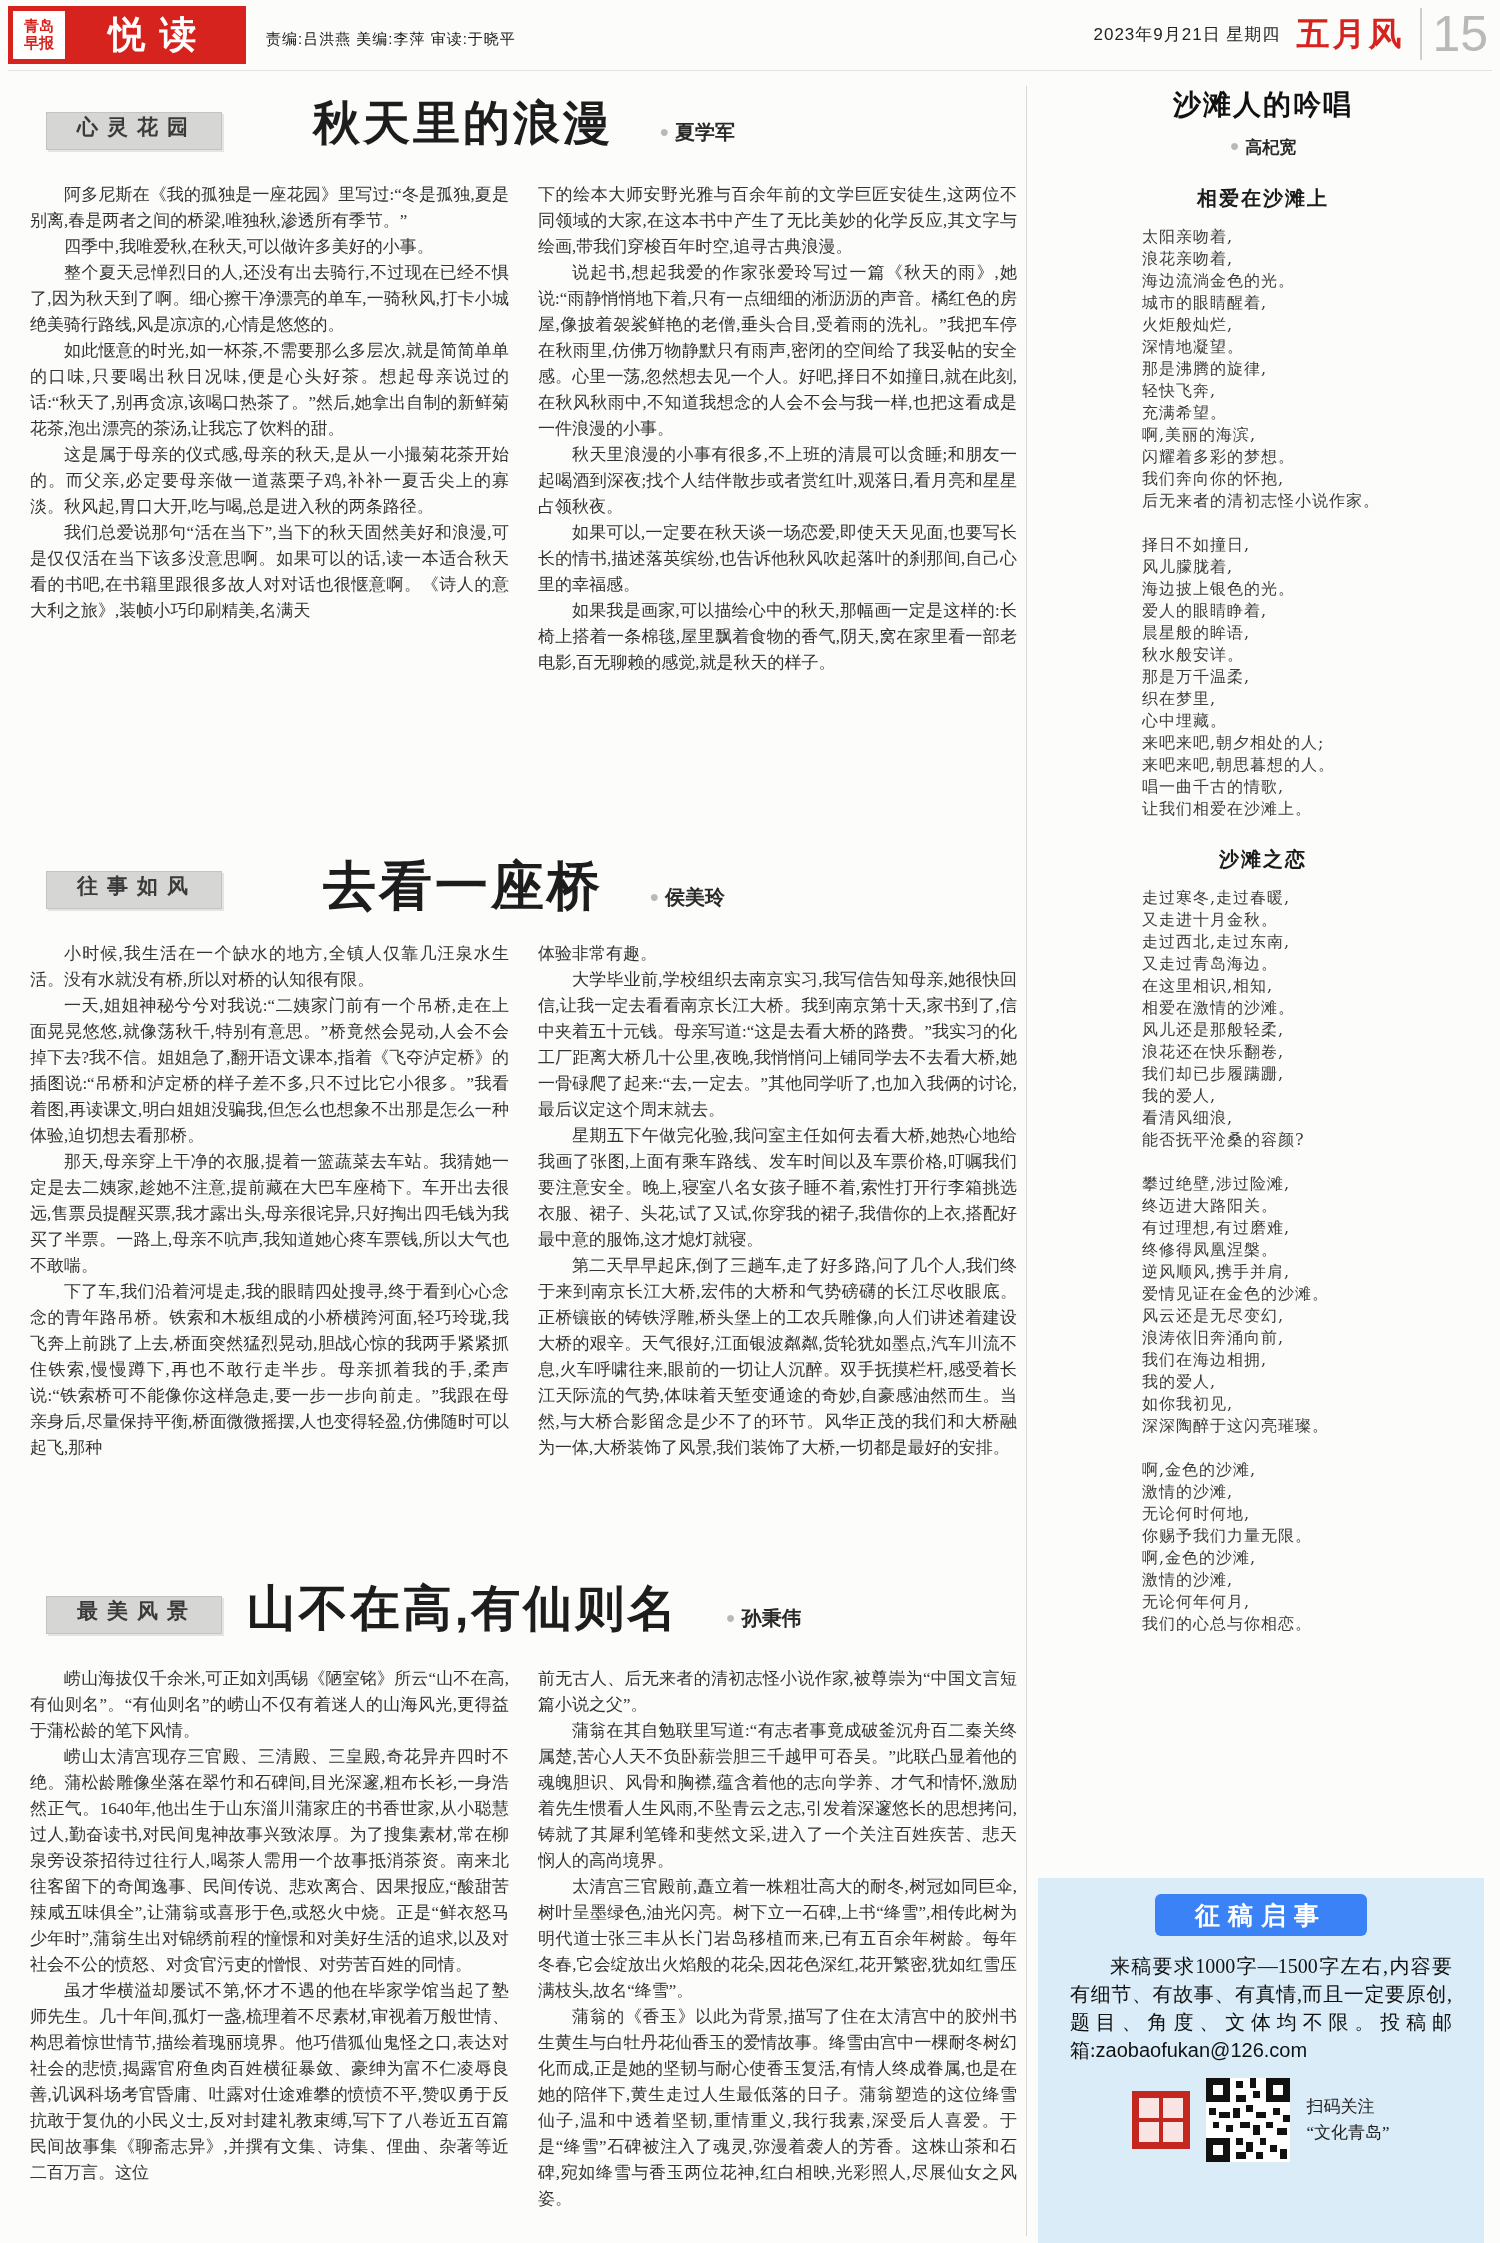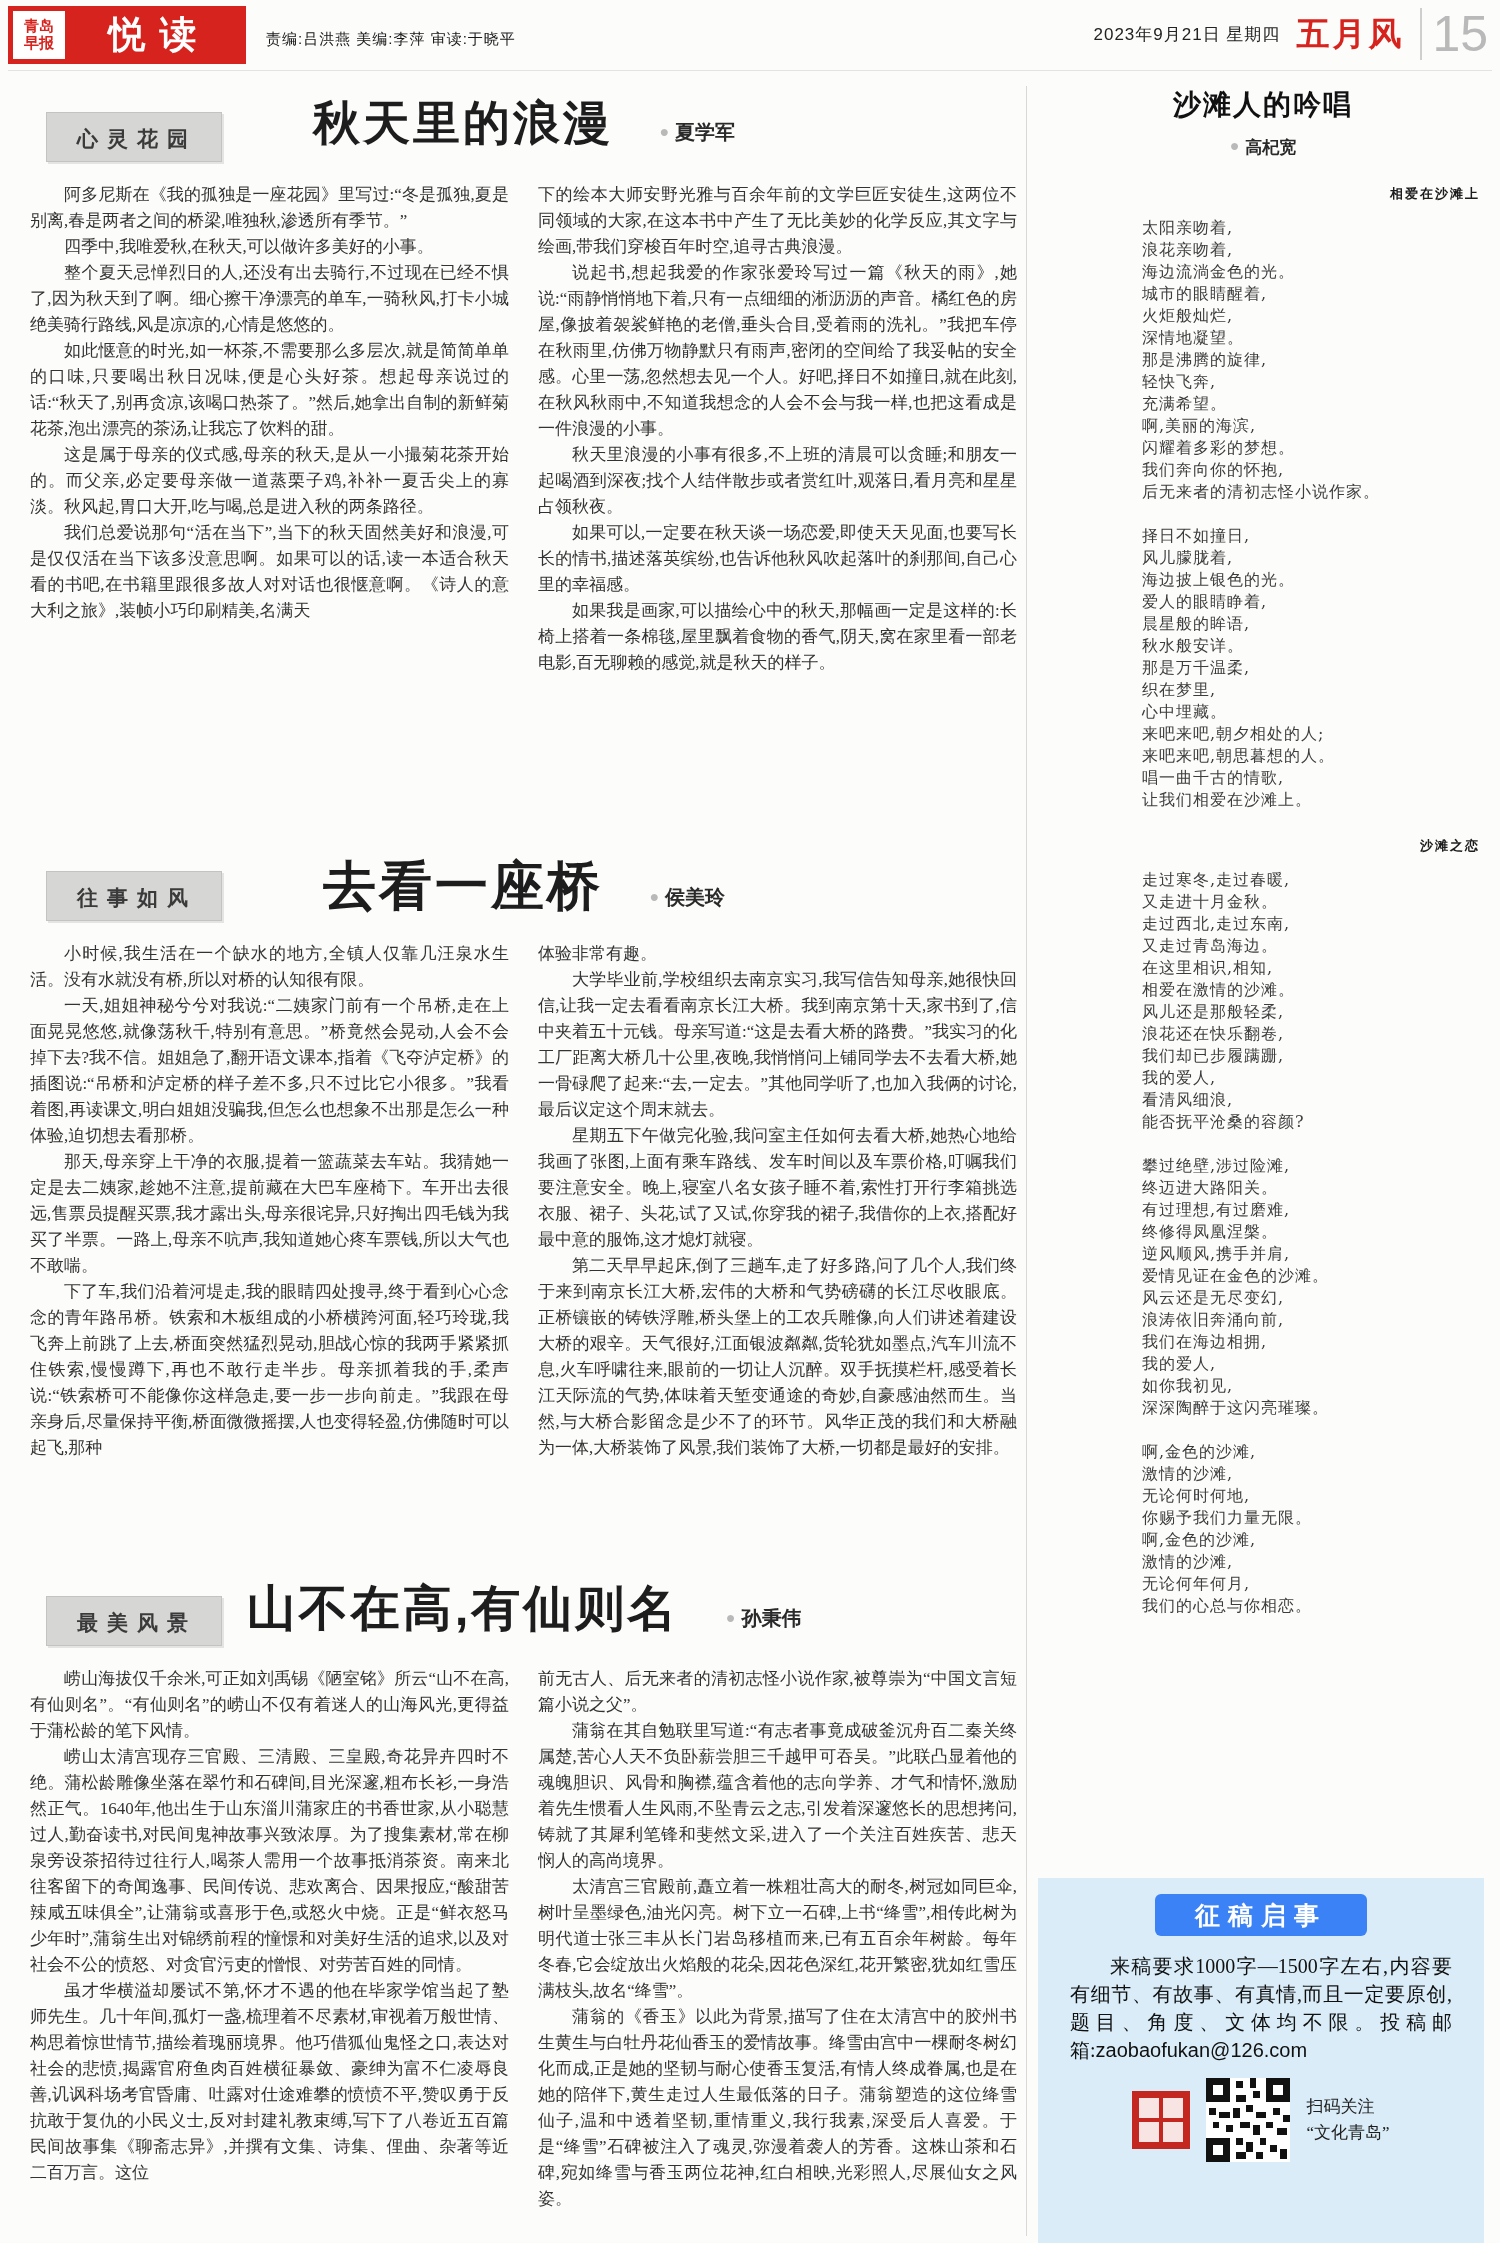--- a/index.html
+++ b/index.html
@@ -16,21 +16,21 @@
   .editors{position:absolute;left:266px;top:30px;font-size:15px;color:#171717;letter-spacing:1px;}
   .head-right{position:absolute;right:12px;top:8px;display:flex;align-items:center;gap:16px;}
   .pub-date{font-size:17px;color:#222;letter-spacing:1px;}
   .edition{font-size:33px;font-weight:bold;color:#d7231d;font-family:"Liberation Serif",serif;letter-spacing:3px;}
   .pageno{font-size:50px;color:#b9b9b9;border-left:2px solid #cfcfcf;padding-left:10px;line-height:52px;}
   .head-rule{position:absolute;left:8px;top:70px;width:1484px;height:1px;background:#e3e3e1;}
   
   .article{position:absolute;left:30px;width:988px;}
   .art-head{position:relative;height:96px;}
   .col-label{position:absolute;left:16px;top:26px;background:#d6d6d4;border:1px solid #c3c3c1;
-             color:#3a3a3a;font-size:21px;font-weight:bold;letter-spacing:9px;padding:12px 24px 8px 30px;
+             color:#3a3a3a;font-size:21px;font-weight:bold;letter-spacing:9px;padding:0 24px 8px 30px;
              font-family:"Liberation Serif",serif;box-shadow:2px 2px 0 #e4e4e2;}
   .title-wrap{text-align:center;padding-top:6px;white-space:nowrap;}
   .art-title{font-weight:bold;color:#1d1d1d;letter-spacing:3px;}
   .a1 .art-title{font-size:47px;}
   .a2 .art-title{font-size:53px;}
   .a3 .art-title{font-size:49px;}
   .byline{font-size:20px;font-weight:bold;color:#2a2a2a;margin-left:42px;}
   .dot{color:#b9b9b9;font-size:16px;margin-right:6px;vertical-align:2px;}
   .cols{display:flex;gap:29px;overflow:hidden;}
   .col{width:479px;overflow:hidden;}
@@ -40,21 +40,21 @@
   .para{margin:0;font-size:17px;line-height:26px;text-align:justify;text-indent:2em;color:#333;
         font-family:"Liberation Serif",serif;}
   .para.cont{text-indent:0;}
   
   .v-rule{position:absolute;left:1026px;top:86px;width:1px;height:2150px;background:#d8d8d6;}
   
   .sidebar{position:absolute;left:1046px;top:86px;width:434px;}
   .poem-title{text-align:center;font-size:28px;font-weight:bold;color:#111;letter-spacing:2px;
               font-family:"Liberation Serif",serif;}
   .poem-author{text-align:center;font-size:17px;font-weight:bold;margin-top:12px;color:#2a2a2a;}
-  .poem-subtitle{text-align:right;font-size:13px;font-weight:bold;color:#1c1c1c;margin:26px 0 14px;
+  .poem-subtitle{text-align:center;font-size:20px;font-weight:bold;color:#1c1c1c;margin:26px 0 14px;
                  font-family:"Liberation Serif",serif;letter-spacing:2px;}
   .stanza{margin:0 0 22px 0;padding-left:96px;}
   .pline{font-size:16px;line-height:22px;color:#3d3d3d;font-family:"DejaVu Serif",serif;letter-spacing:1px;}
   
   .notice{position:absolute;left:1038px;top:1878px;width:446px;height:365px;background:#d9ecf7;}
   .notice-pill{width:212px;height:42px;background:#3b82f6;border-radius:6px;margin:16px auto 12px;
                display:flex;align-items:center;justify-content:center;color:#fff;font-size:25px;
                font-weight:bold;letter-spacing:8px;}
   .notice-body{margin:8px;padding:4px 24px 0;font-size:20px;line-height:28px;text-align:justify;
                text-indent:2em;color:#101010;font-family:"Liberation Serif",serif;}

